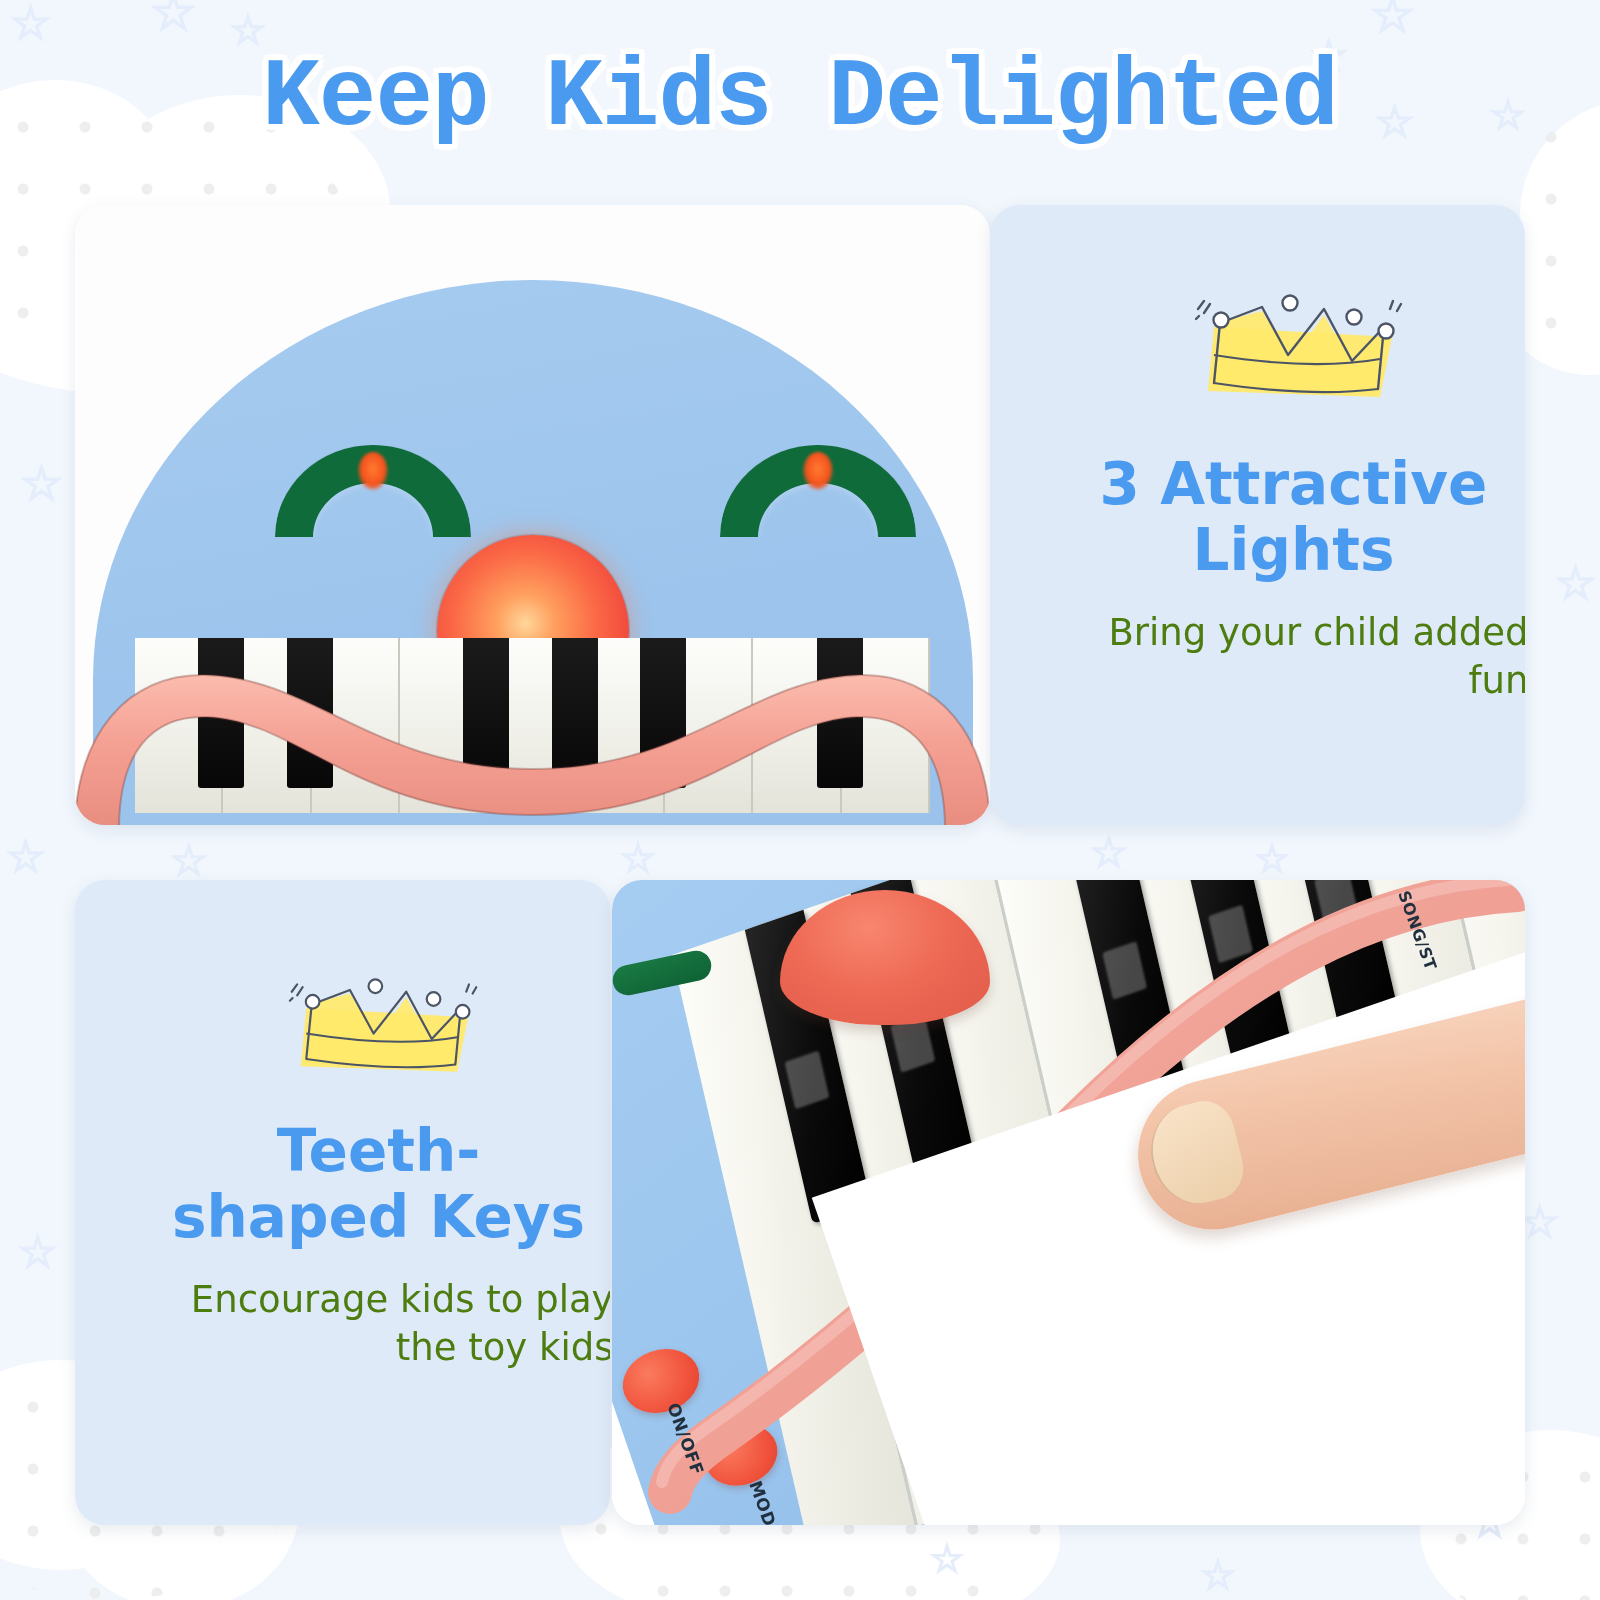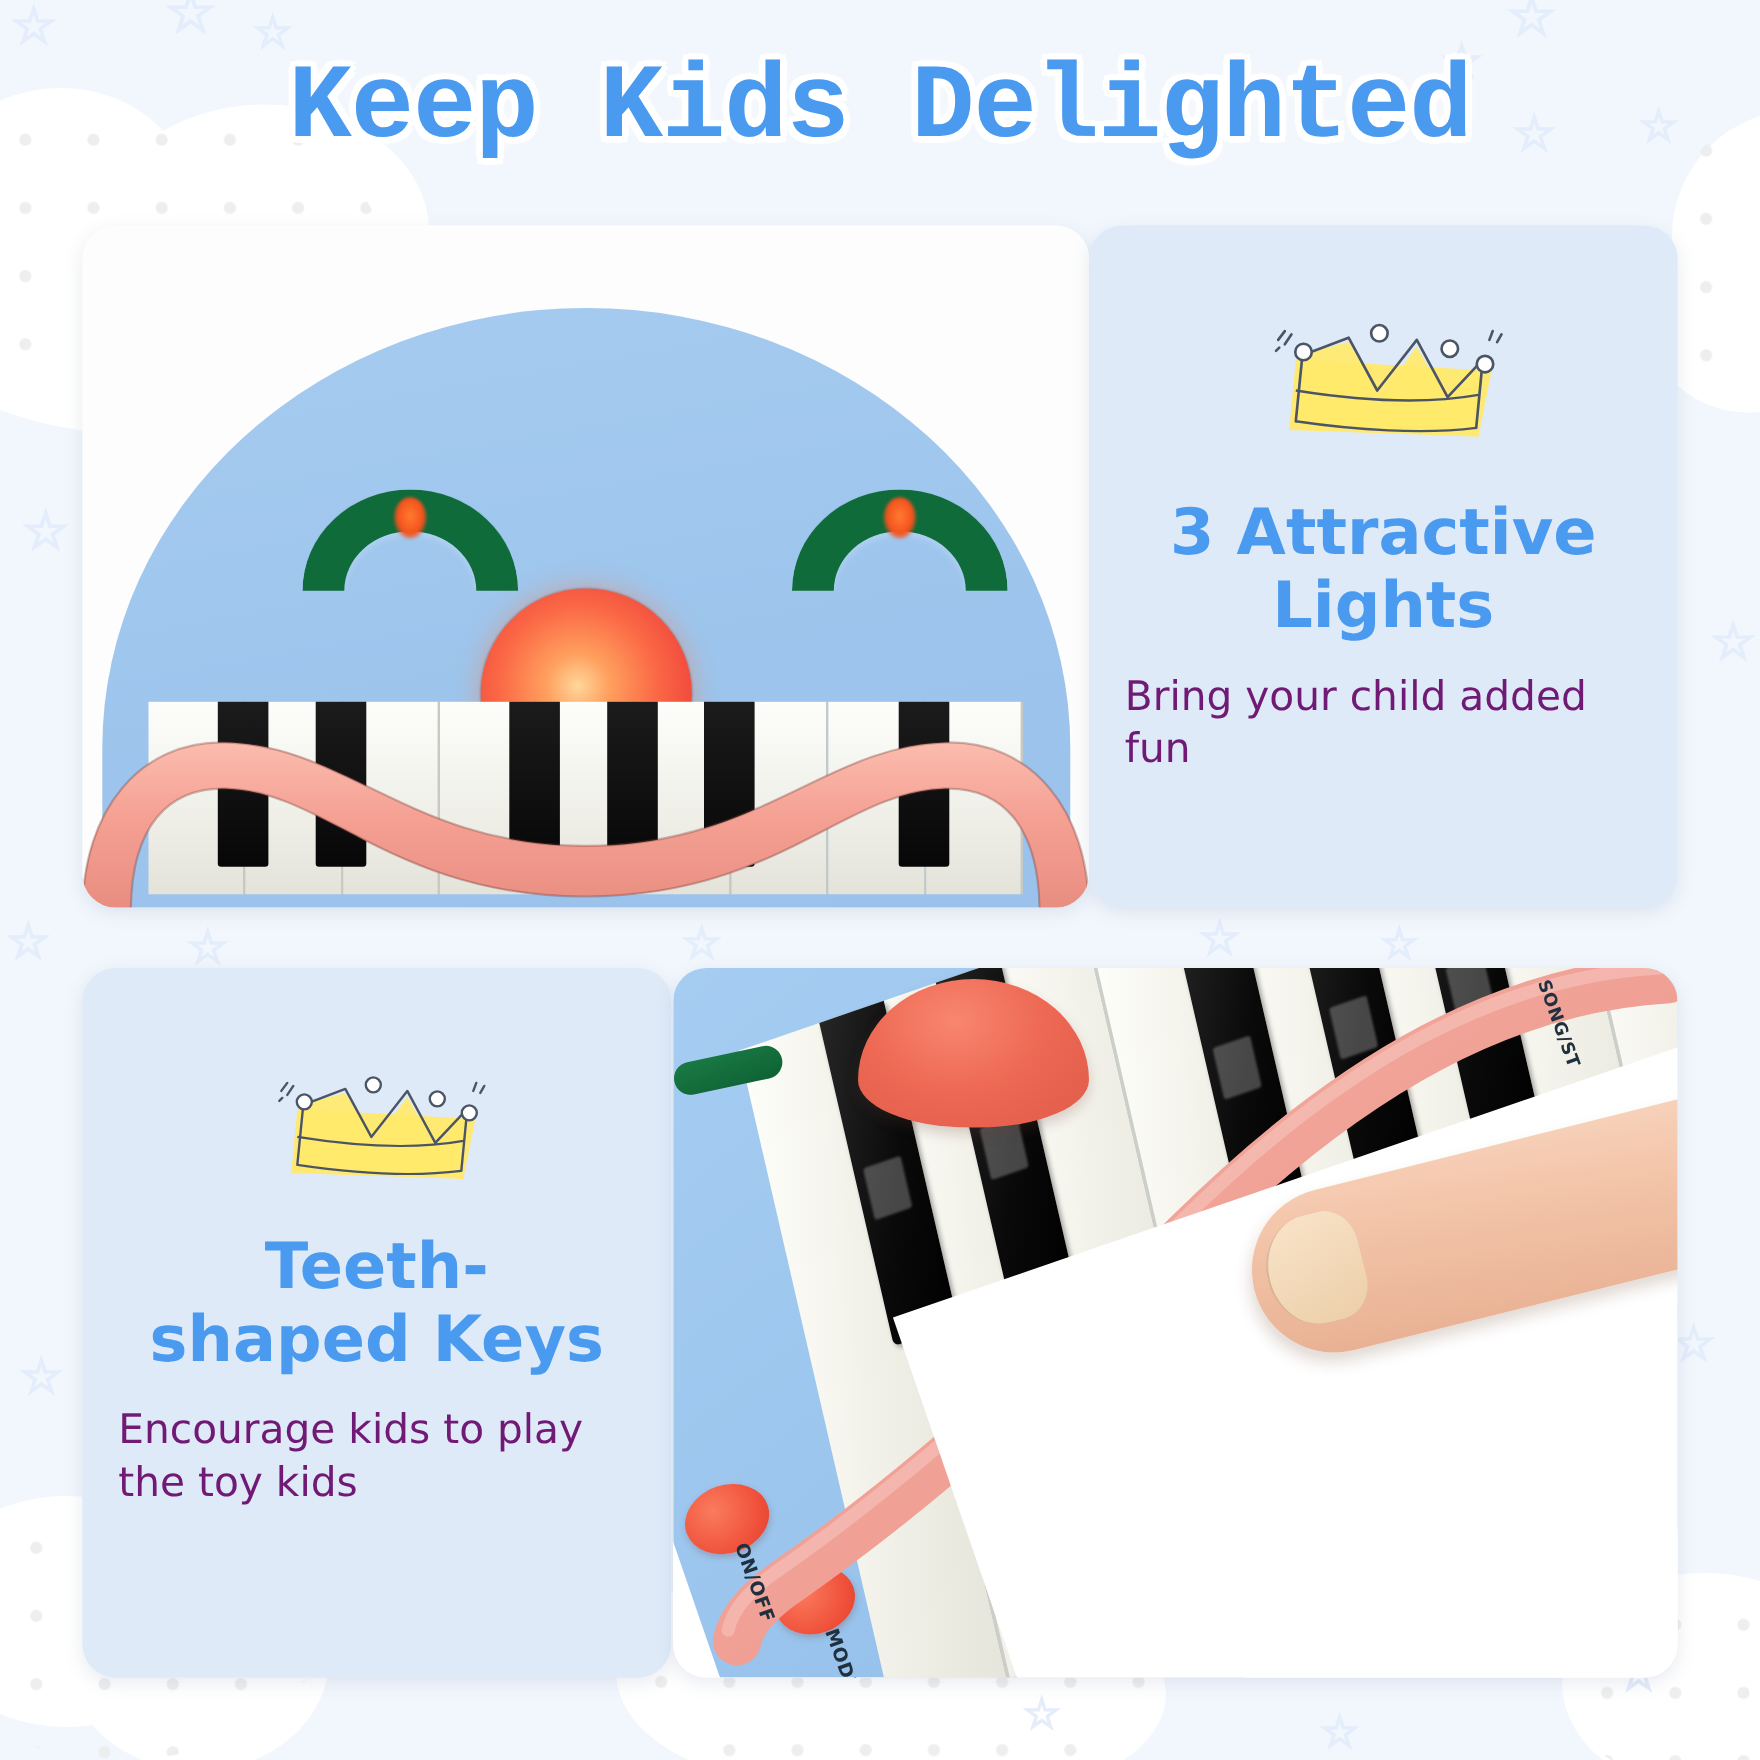--- a/index.html
+++ b/index.html
@@ -74,38 +74,39 @@
   
   #card-teeth  { left: 75px;  top: 880px;  width: 535px; height: 645px; }
   #card-keys   { left: 612px; top: 880px;  width: 913px; height: 645px; }
 
   
   .text-inner {
     width: 100%; height: 100%;
     display: flex; flex-direction: column;
     align-items: center; justify-content: flex-start;
     padding: 74px 26px 30px;
+    margin-left: 36px;
   }
   .crown { margin-bottom: 52px; }
   .feature-title {
     font-family: "DejaVu Sans", sans-serif;
     font-weight: 700;
     font-size: 58px;
     line-height: 1.14;
     color: #4a9af0;
     text-align: center;
     max-width: 440px;
   }
   .feature-sub {
     margin-top: 26px;
     font-family: "DejaVu Sans", sans-serif;
     font-size: 37px;
     line-height: 1.28;
-    color: #701a75;
-    text-align: left;
+    color: #4d7c0f;
+    text-align: right;
     max-width: 470px;
   }
   #card-teeth .text-inner { padding-top: 84px; }
   #card-teeth .crown { margin-bottom: 44px; }
 
   
   .photo { position: absolute; inset: 0; }
   #photo-face { background: #fdfdfd; }
   .face-dome {
     position: absolute;

